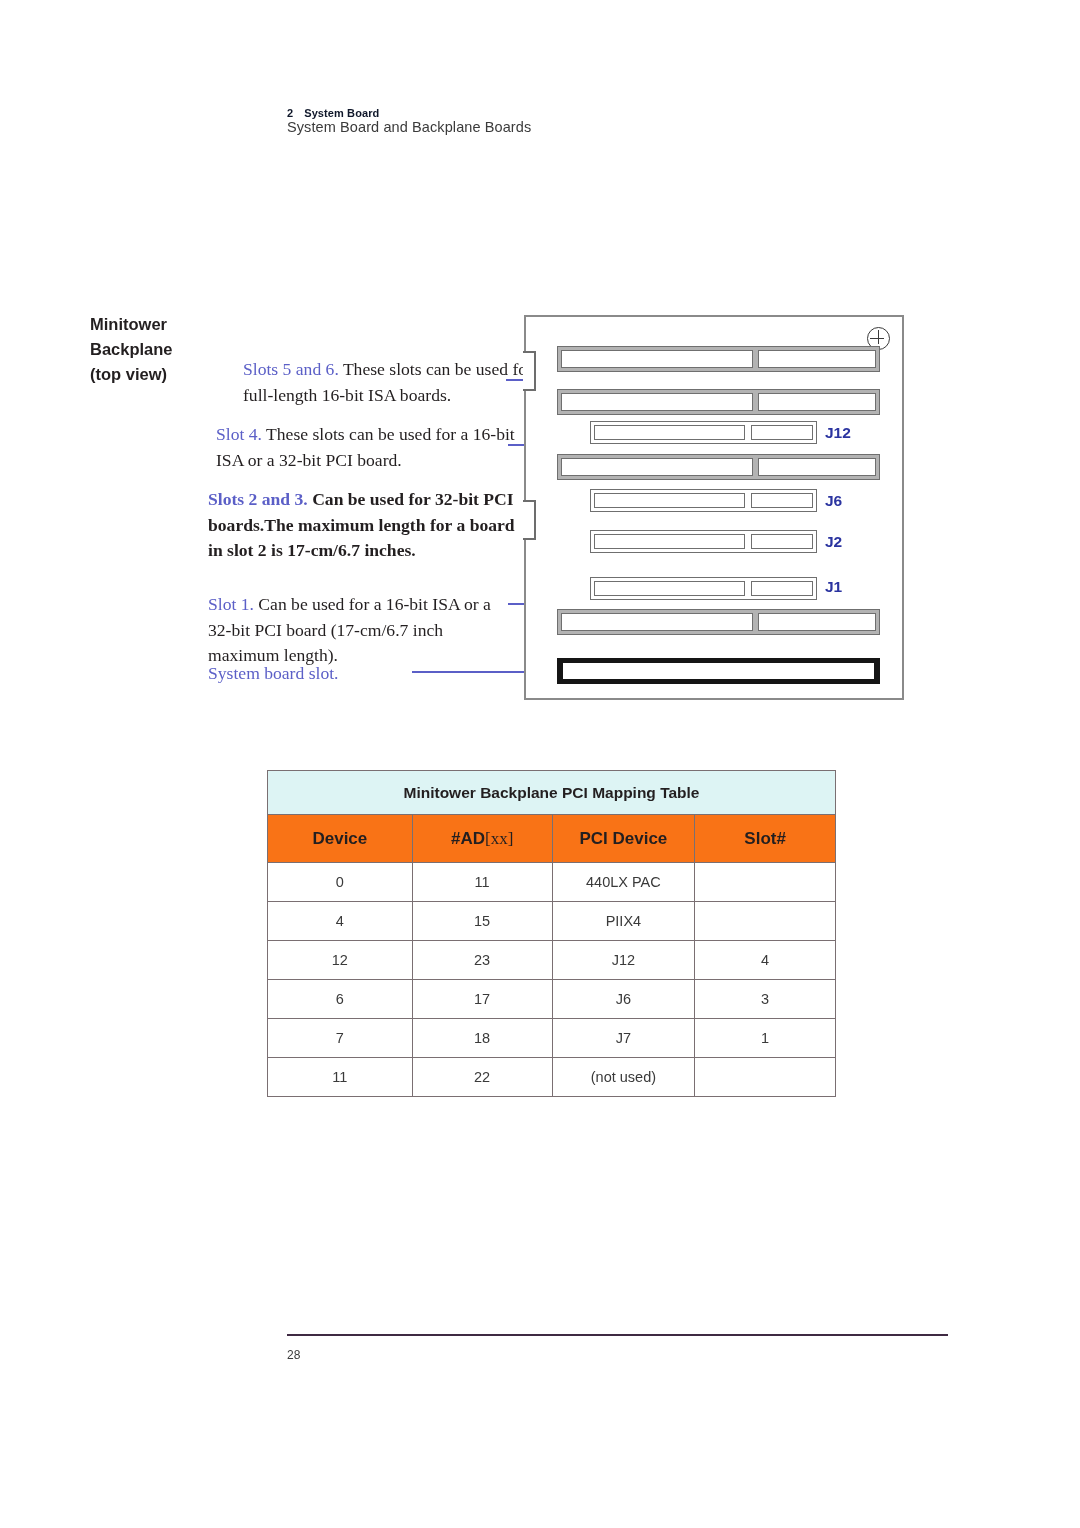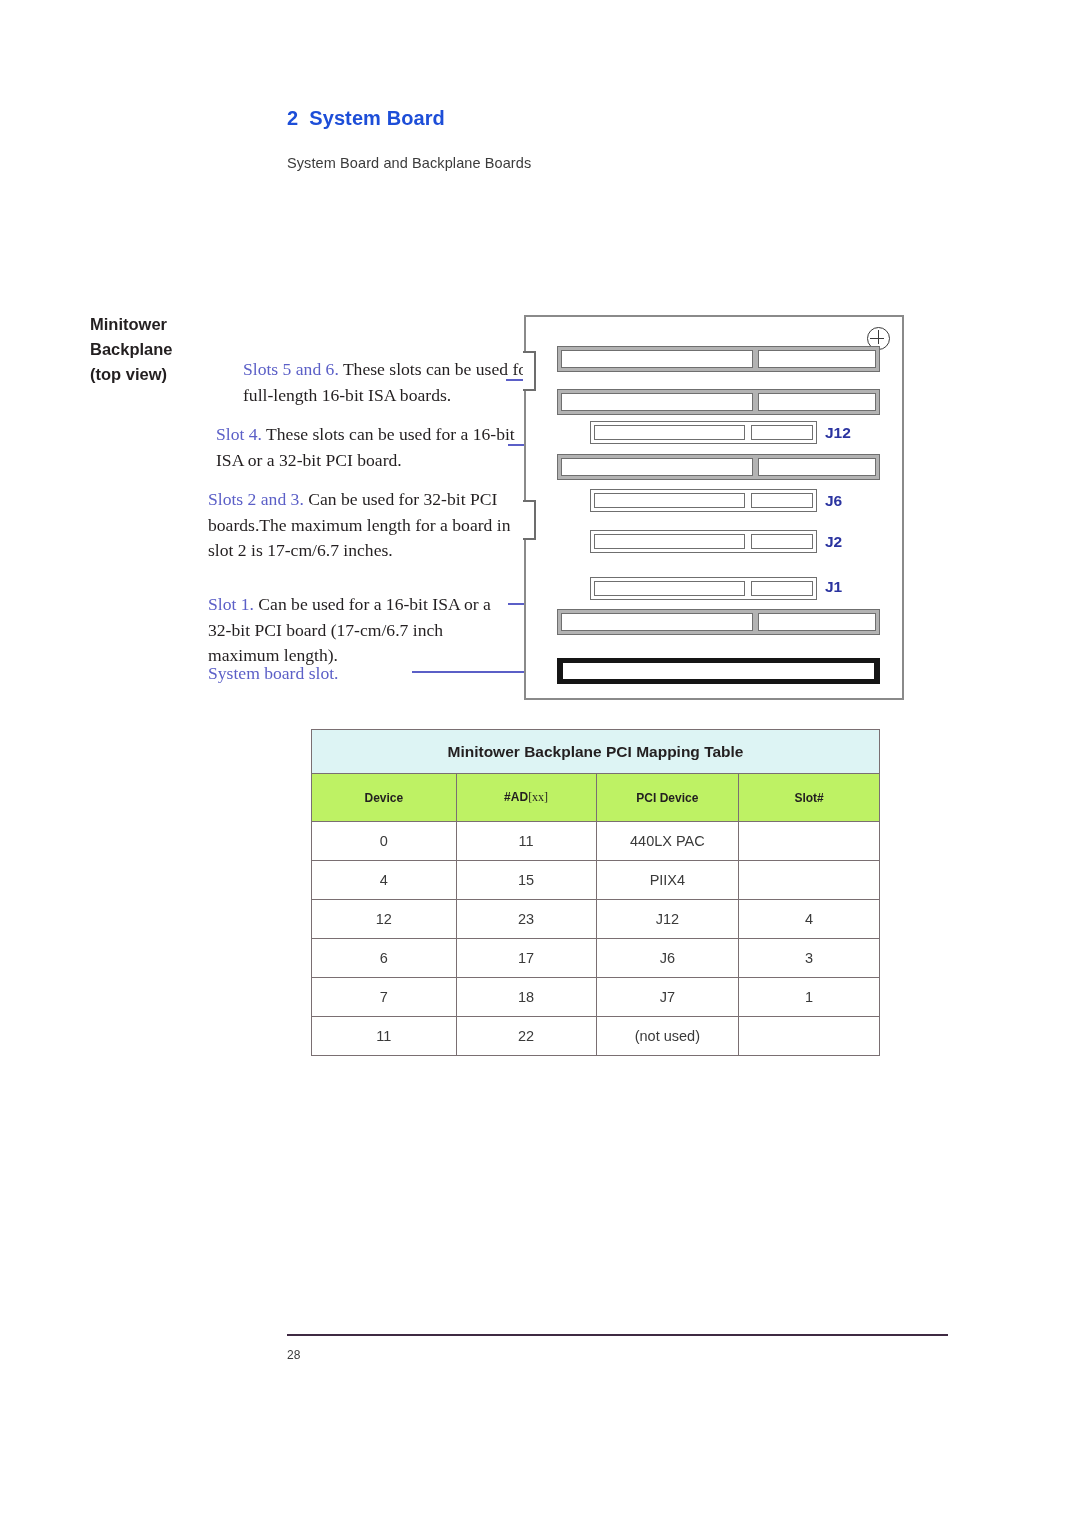--- a/index.html
+++ b/index.html
@@ -6,47 +6,47 @@
   body{
     width:1080px;height:1528px;position:relative;overflow:hidden;
     font-family:"Liberation Serif", serif;
     -webkit-font-smoothing:antialiased;
   }
 
   
   #hdr{position:absolute;left:287px;top:107px;width:500px;}
   #hdr .line1{
     font-family:"Liberation Sans", sans-serif;
-    font-weight:bold;font-size:20px;color:#1d4ed8;letter-spacing:.1px;
+    font-weight:bold;font-size:11px;color:#0f172a;letter-spacing:.1px;
   }
   #hdr .line1 .num{margin-right:11px;}
   #hdr .line2{
     font-family:"Liberation Sans", sans-serif;
-    font-size:14.5px;color:#3b3b3b;margin-top:25px;letter-spacing:.1px;
+    font-size:14.5px;color:#3b3b3b;margin-top:0;letter-spacing:.1px;
   }
 
   
   #margin-head{
     position:absolute;left:90px;top:312px;width:120px;
     font-family:"Liberation Sans", sans-serif;
     font-weight:bold;font-size:16.5px;color:#231f20;line-height:25px;
   }
 
   
   .callout{
     position:absolute;
     font-family:"Liberation Serif", serif;
     font-size:17.6px;line-height:25.5px;color:#231f20;
   }
   .callout .lbl{color:#5b5fc7;}
   .callout.all-blue{color:#5b5fc7;}
 
   #co1{left:208px;top:357px;width:302px;margin-left:35px;}
   #co2{left:216px;top:422px;width:300px;}
-  #co3{left:208px;top:487px;width:312px;}
+  #co3{left:208px;top:487px;width:312px;font-weight:bold;}
   #co4{left:208px;top:592px;width:300px;}
   #co5{left:208px;top:661px;width:300px;}
 
   
   .leader{position:absolute;height:1.5px;background:#5b5fc7;}
   .arrow{
     position:absolute;width:0;height:0;
     border-top:9px solid transparent;
     border-bottom:9px solid transparent;
     border-left:20px solid #2b34a0;
@@ -115,35 +115,34 @@
   .sysslot .bay{background:#fff;width:100%;height:100%;}
 
   .jlabel{
     position:absolute;
     font-family:"Liberation Sans", sans-serif;
     font-weight:bold;font-size:15.5px;color:#2b34a0;
   }
 
   
   #tbl{
-    position:absolute;left:267px;top:729px;width:569px;
+    position:absolute;left:267px;top:770px;width:569px;
     border-collapse:collapse;
     font-family:"Liberation Sans", sans-serif;
-    margin-left:44px;
   }
   #tbl td,#tbl th{
     border:1px solid #7a6f72;text-align:center;vertical-align:middle;
     color:#231f20;
   }
   #tbl .title-cell{
     background:#ddf4f4;font-weight:bold;font-size:15.5px;height:41px;
     border-bottom:1px solid #7a6f72;
   }
   #tbl .hdr-cell{
-    font-weight:bold;font-size:12px;height:45px;background:#bef264;
+    font-weight:bold;font-size:17px;height:45px;background:#f97316;
   }
   #tbl .hdr-cell .serif{font-family:"Liberation Serif", serif;font-weight:normal;}
   #tbl td.data{font-size:14.5px;height:36px;color:#3a3a3a;background:#fff;}
   #tbl col.c1{width:145px;}
   #tbl col.c2{width:140px;}
   #tbl col.c3{width:143px;}
   #tbl col.c4{width:141px;}
 
   
   #rule{position:absolute;left:287px;top:1334px;width:661px;height:2px;background:#3f2a43;}

